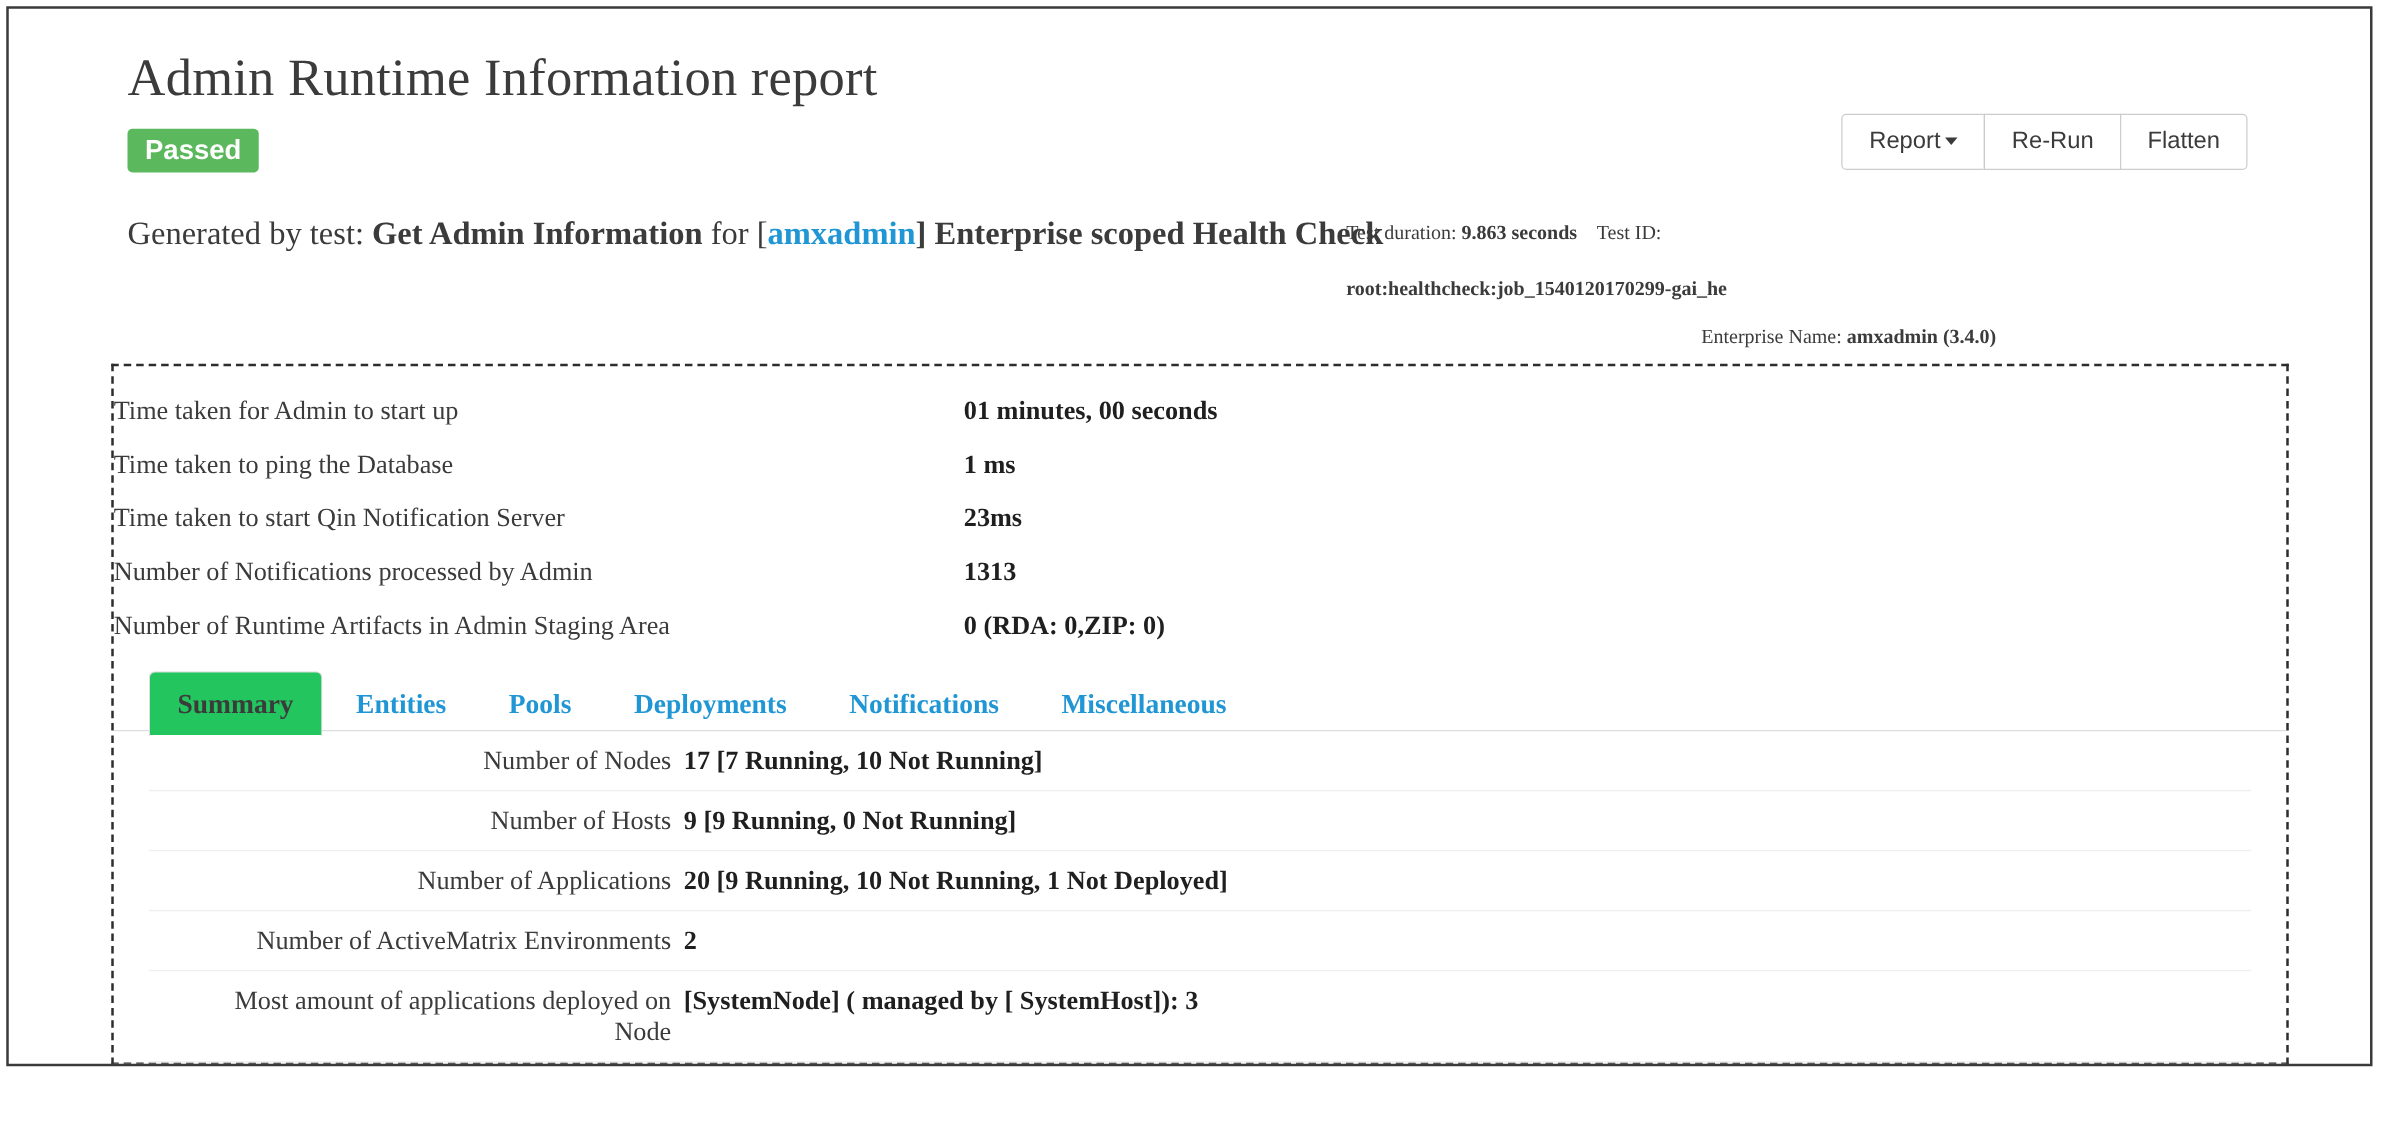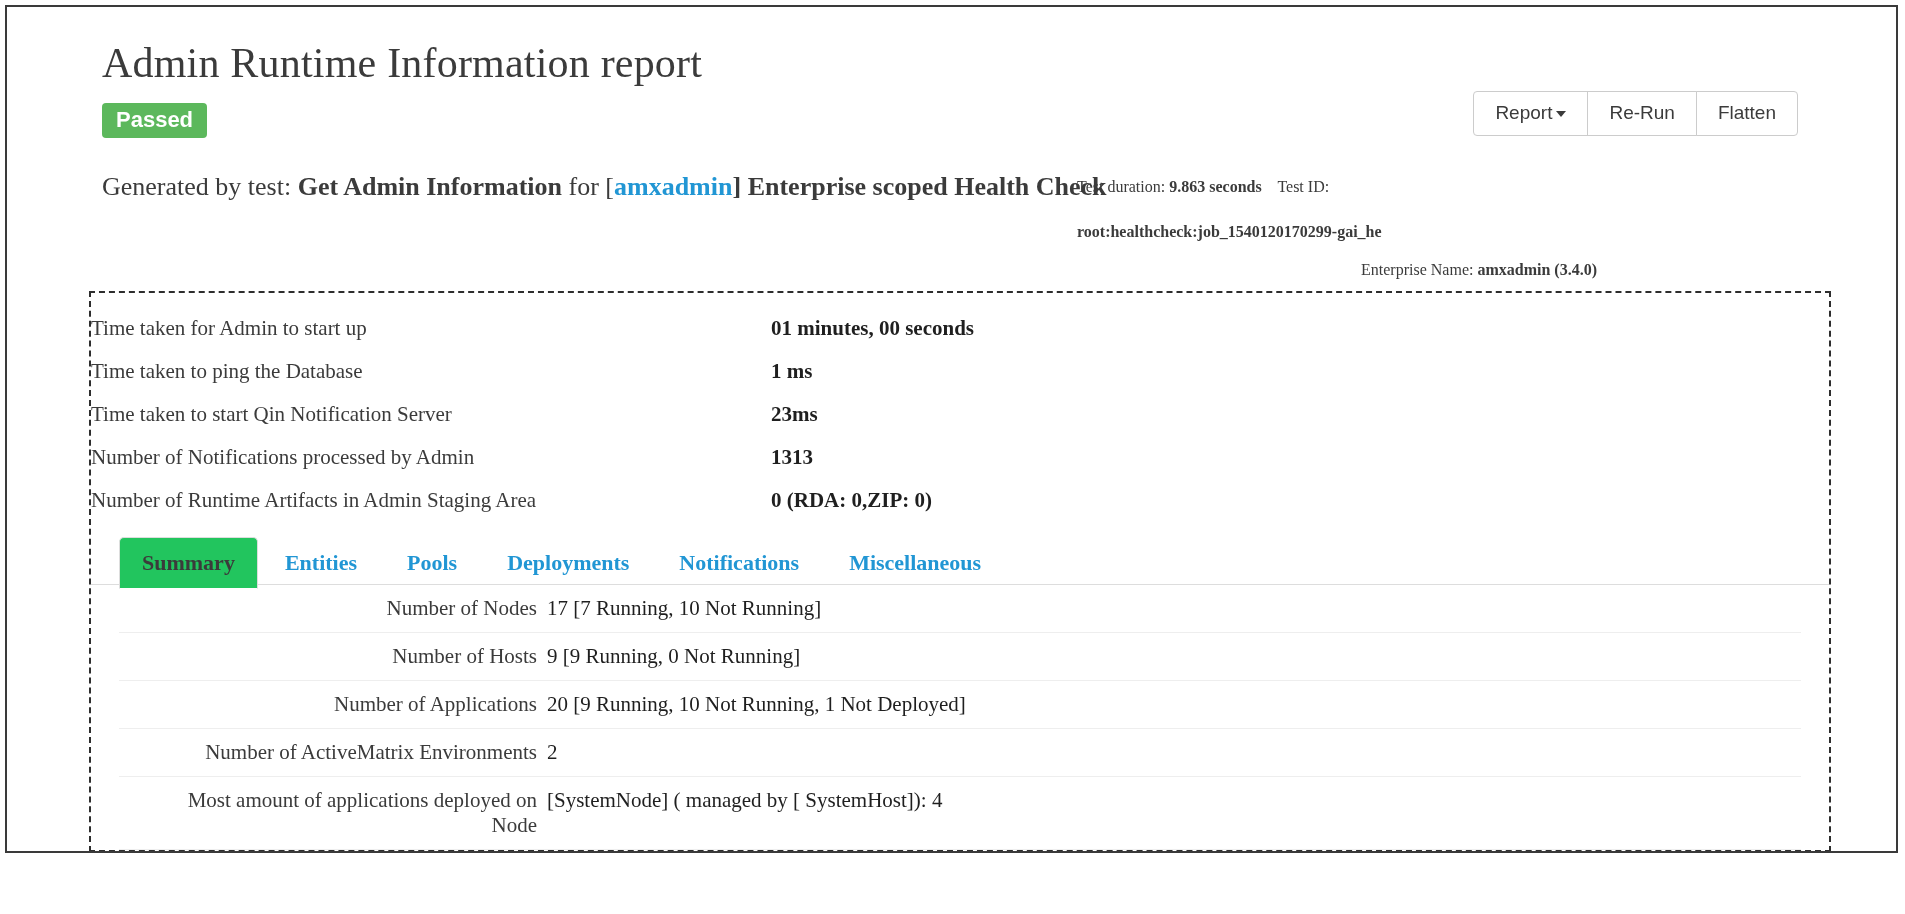--- a/index.html
+++ b/index.html
@@ -185,21 +185,21 @@
     vertical-align: top;
   }
   table.summary td.k {
     width: 400px;
     padding-left: 18px;
     font-weight: normal;
     color: #3b3b3b;
     text-align: right;
   }
   table.summary td.v {
-    font-weight: normal;
+    font-weight: bold;
     color: #1f1f1f;
     padding-left: 10px;
   }
 </style>
 </head>
 <body>
 
 <div class="page-frame">
   <div class="inner">
 
@@ -286,20 +286,20 @@
           <tr>
             <td class="k">Number of Applications</td>
             <td class="v">20 [9 Running, 10 Not Running, 1 Not Deployed]</td>
           </tr>
           <tr>
             <td class="k">Number of ActiveMatrix Environments</td>
             <td class="v">2</td>
           </tr>
           <tr>
             <td class="k">Most amount of applications deployed on Node</td>
-            <td class="v">[SystemNode] ( managed by [ SystemHost]): 4</td>
+            <td class="v">[SystemNode] ( managed by [ SystemHost]): 3</td>
           </tr>
         </tbody>
       </table>
 
     </div>
   </div>
 </div>
 
 </body></html>

